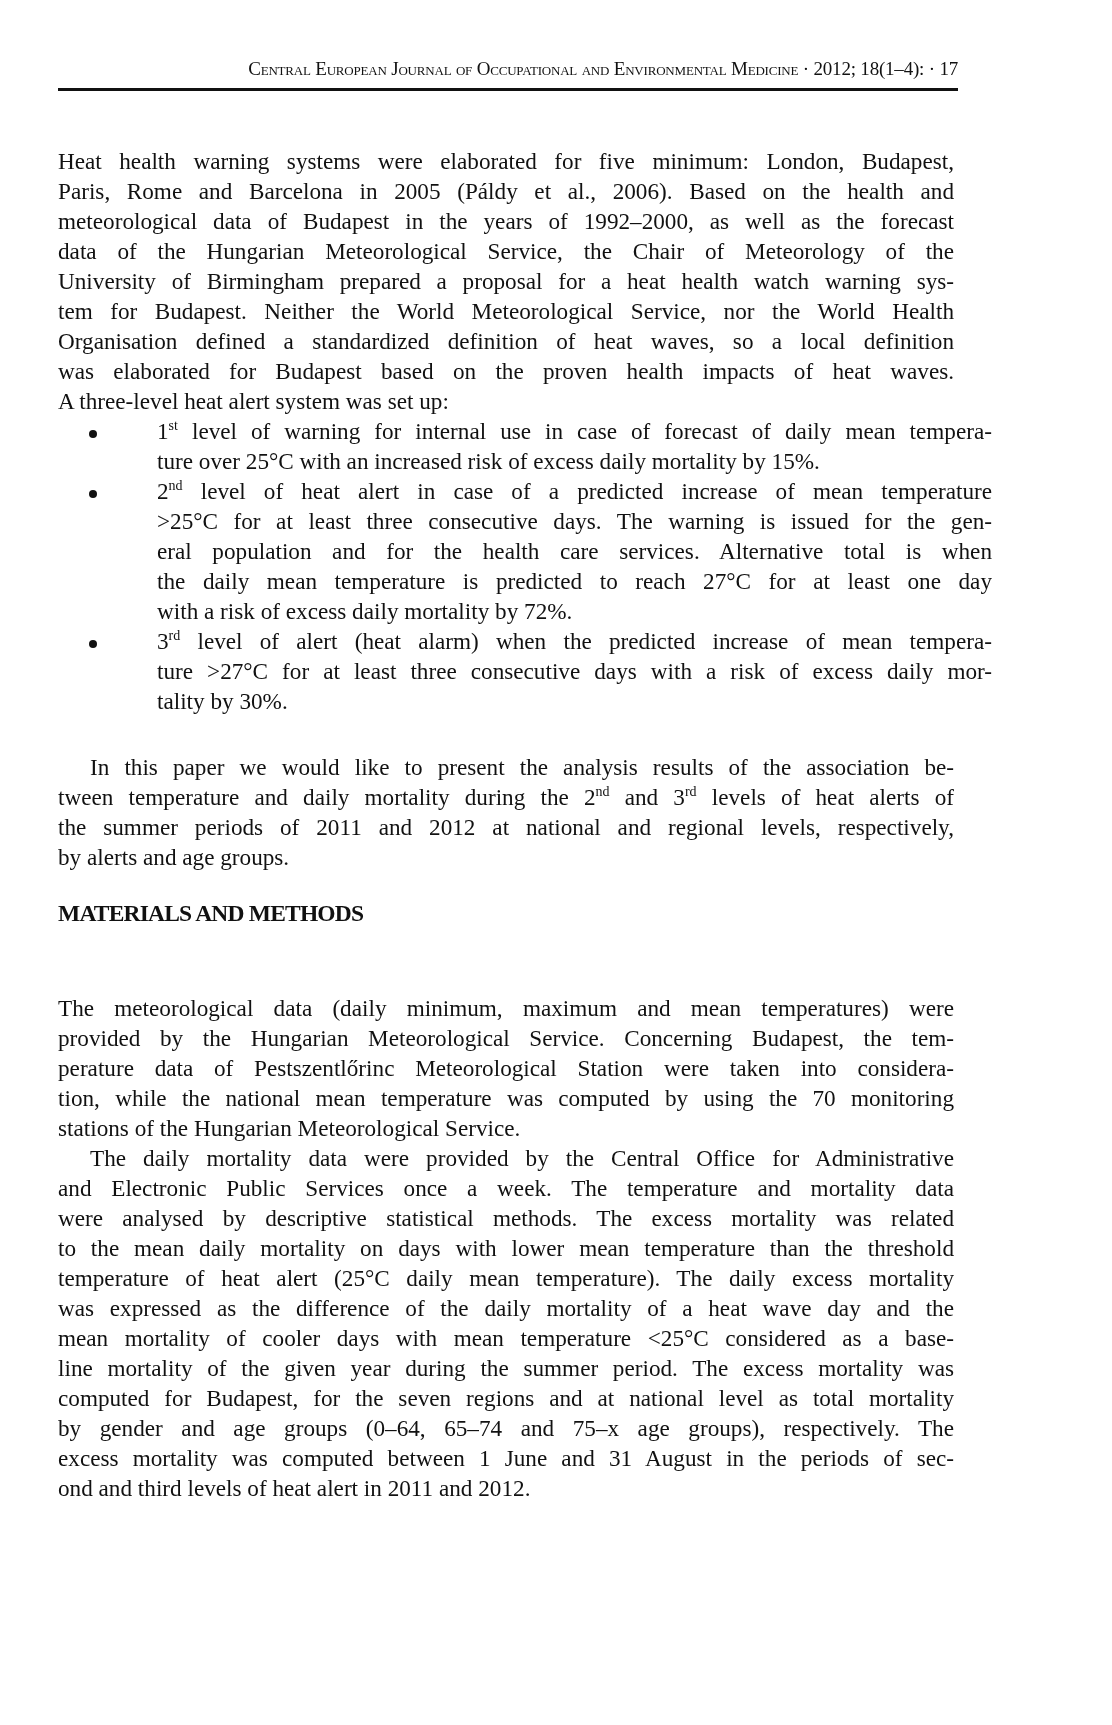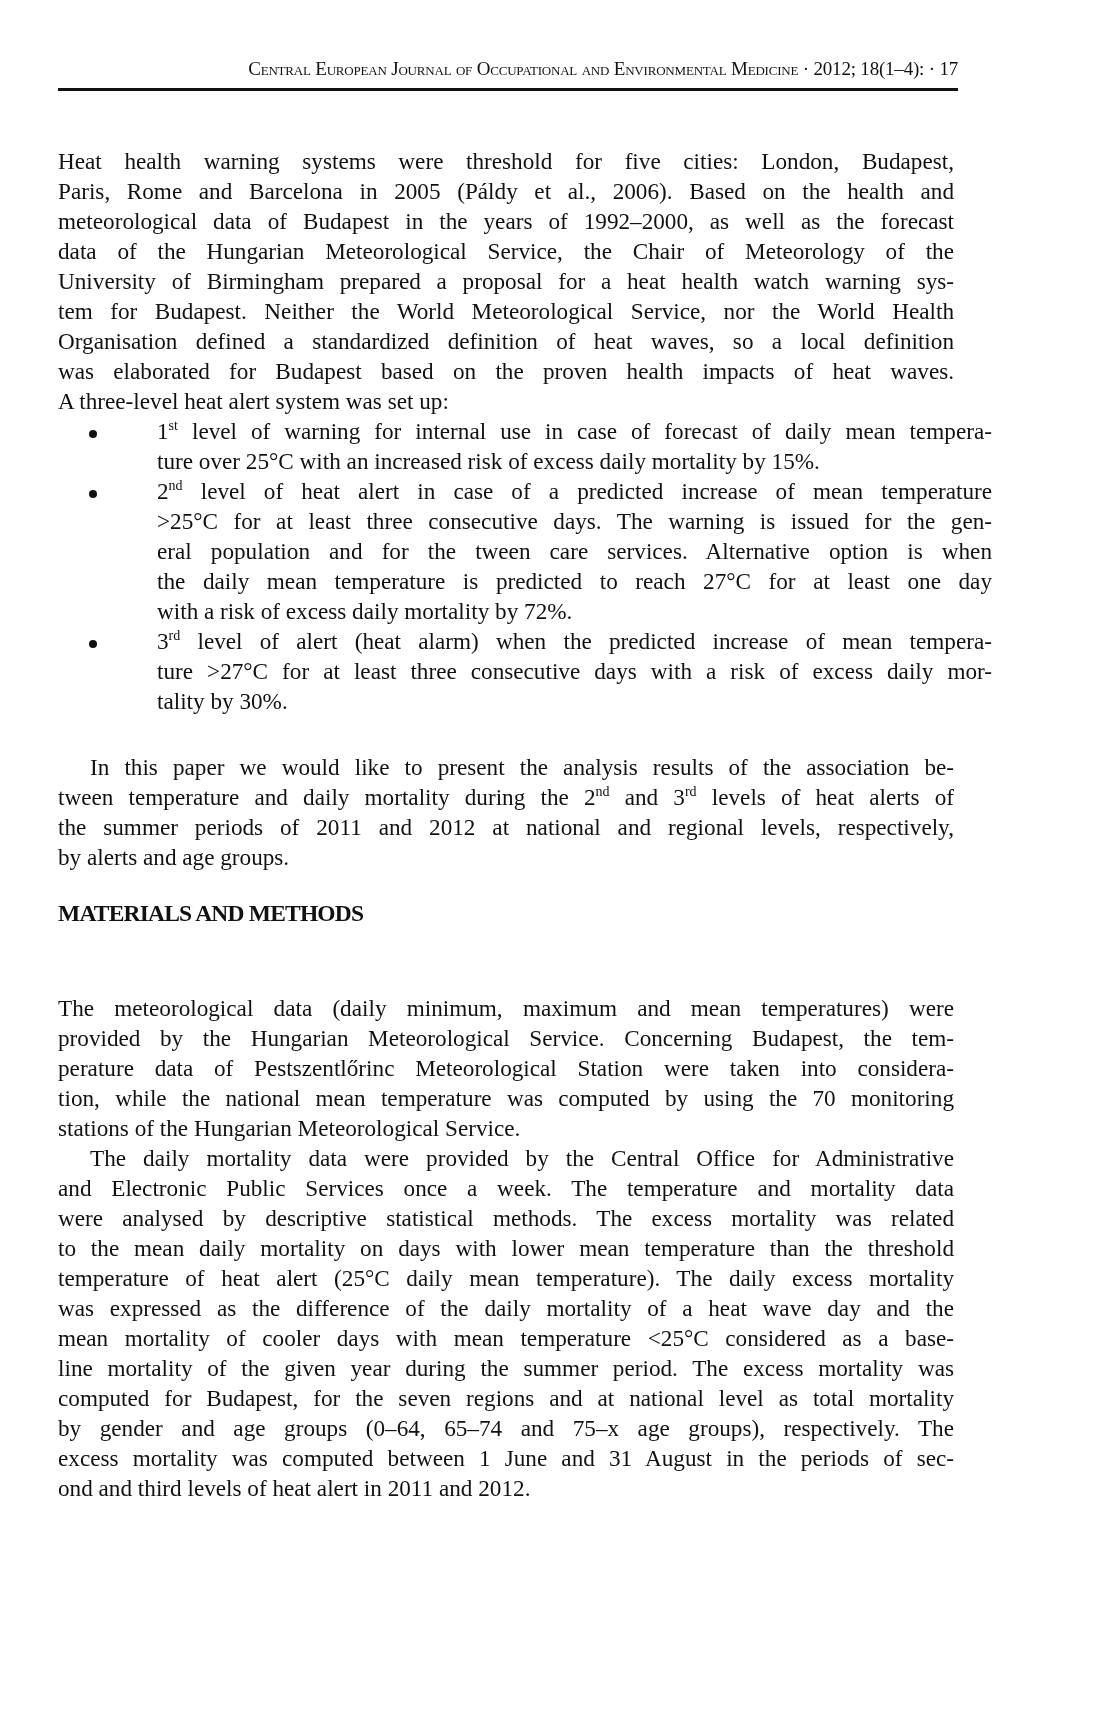--- a/index.html
+++ b/index.html
@@ -31,42 +31,42 @@
 </style>
 </head>
 <body>
 
 <div class="header">
   <span class="sc">Central European Journal of Occupational and Environmental Medicine</span><span> · 2012; 18(1–4): · 17</span>
 </div>
 <div class="rule"></div>
 
 <div>
-  <div class="line" style="top:146px">Heat health warning systems were threshold for five cities: London, Budapest,</div>
+  <div class="line" style="top:146px">Heat health warning systems were elaborated for five minimum: London, Budapest,</div>
   <div class="line" style="top:176px">Paris, Rome and Barcelona in 2005 (Páldy et al., 2006). Based on the health and</div>
   <div class="line" style="top:206px">meteorological data of Budapest in the years of 1992–2000, as well as the forecast</div>
   <div class="line" style="top:236px">data of the Hungarian Meteorological Service, the Chair of Meteorology of the</div>
   <div class="line" style="top:266px">University of Birmingham prepared a proposal for a heat health watch warning sys-</div>
   <div class="line" style="top:296px">tem for Budapest. Neither the World Meteorological Service, nor the World Health</div>
   <div class="line" style="top:326px">Organisation defined a standardized definition of heat waves, so a local definition</div>
   <div class="line" style="top:356px">was elaborated for Budapest based on the proven health impacts of heat waves.</div>
   <div class="line last" style="top:386px">A three-level heat alert system was set up:</div>
 </div>
 
 <div>
   <div>
     <span class="bullet" style="top:430px"></span>
     <div class="line ind" style="top:416px"><span>1</span><sup>st</sup><span> level of warning for internal use in case of forecast of daily mean tempera-</span></div>
     <div class="line ind last" style="top:446px">ture over 25°C with an increased risk of excess daily mortality by 15%.</div>
   </div>
   <div>
     <span class="bullet" style="top:490px"></span>
     <div class="line ind" style="top:476px"><span>2</span><sup>nd</sup><span> level of heat alert in case of a predicted increase of mean temperature</span></div>
     <div class="line ind" style="top:506px">&gt;25°C for at least three consecutive days. The warning is issued for the gen-</div>
-    <div class="line ind" style="top:536px">eral population and for the tween care services. Alternative option is when</div>
+    <div class="line ind" style="top:536px">eral population and for the health care services. Alternative total is when</div>
     <div class="line ind" style="top:566px">the daily mean temperature is predicted to reach 27°C for at least one day</div>
     <div class="line ind last" style="top:596px">with a risk of excess daily mortality by 72%.</div>
   </div>
   <div>
     <span class="bullet" style="top:640px"></span>
     <div class="line ind" style="top:626px"><span>3</span><sup>rd</sup><span> level of alert (heat alarm) when the predicted increase of mean tempera-</span></div>
     <div class="line ind" style="top:656px">ture &gt;27°C for at least three consecutive days with a risk of excess daily mor-</div>
     <div class="line ind last" style="top:686px">tality by 30%.</div>
   </div>
 </div>

